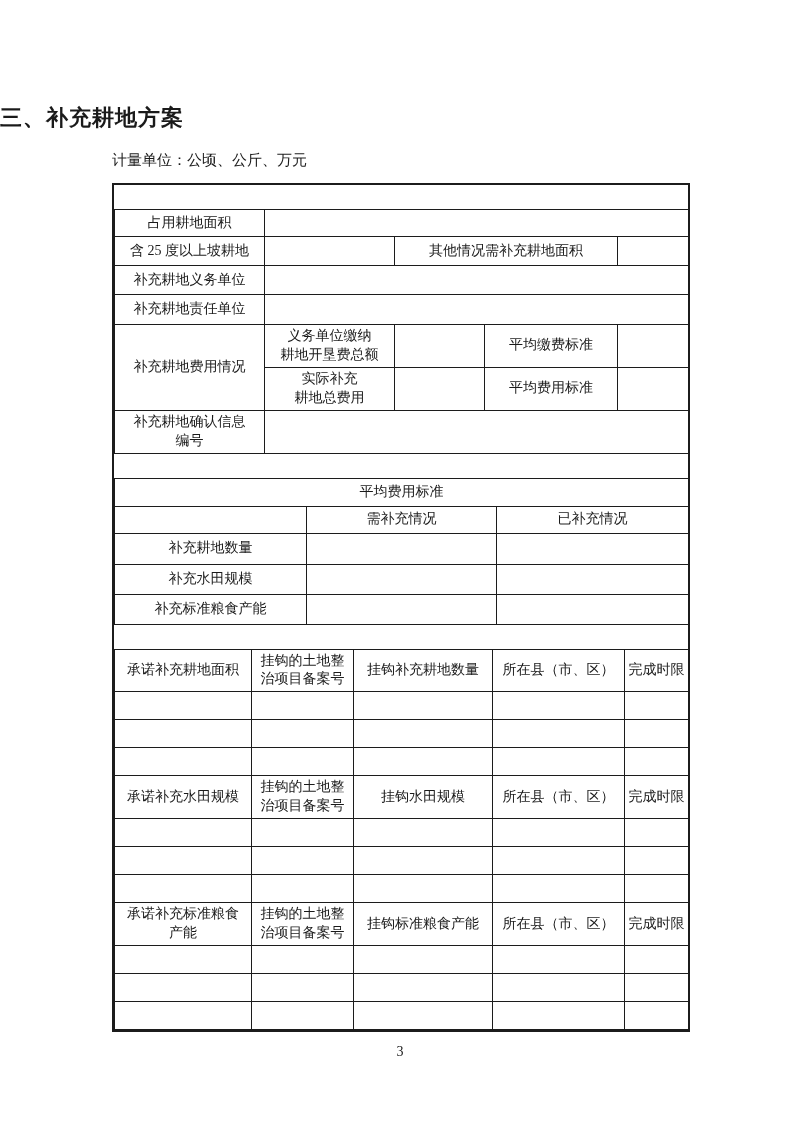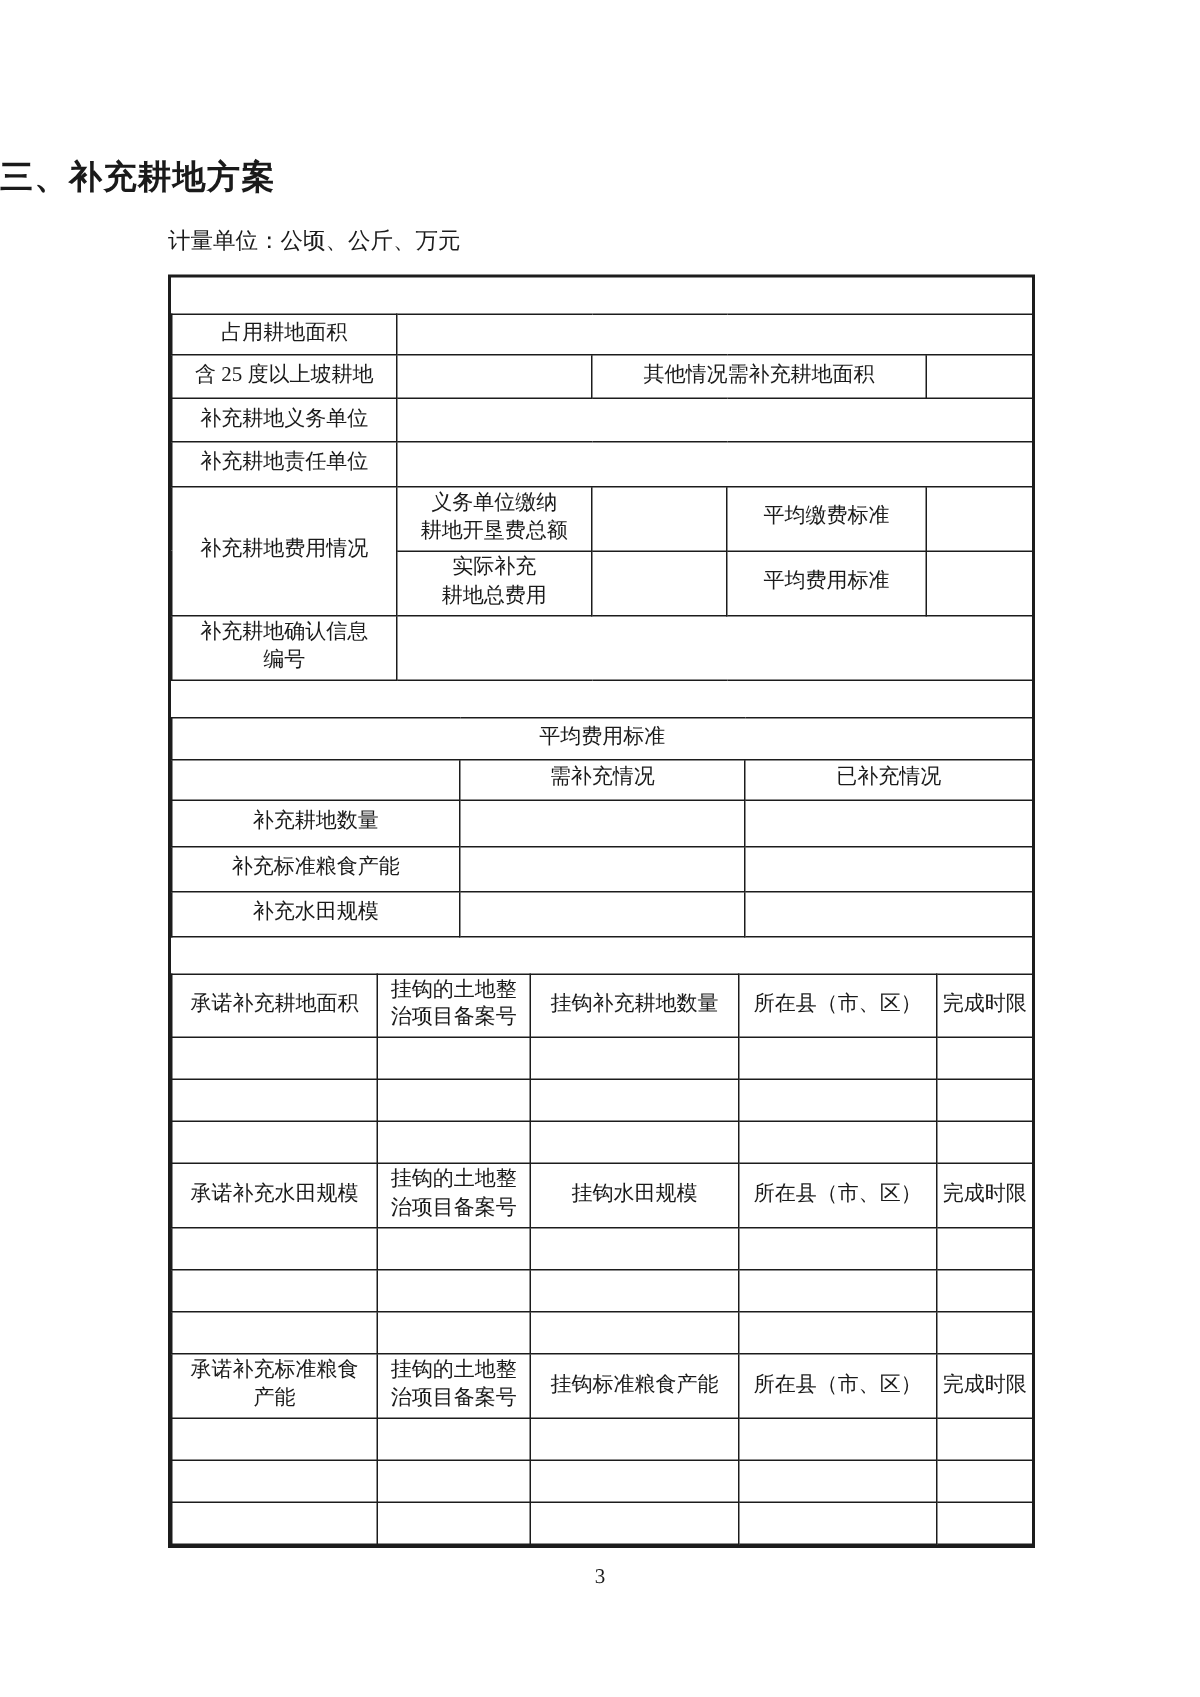--- a/index.html
+++ b/index.html
@@ -109,26 +109,26 @@
       <td></td>
       <td>需补充情况</td>
       <td>已补充情况</td>
     </tr>
     <tr class="h31">
       <td>补充耕地数量</td>
       <td></td>
       <td></td>
     </tr>
     <tr class="h30">
+      <td>补充水田规模</td>
+      <td></td>
+      <td></td>
+    </tr>
+    <tr class="h30">
       <td>补充标准粮食产能</td>
-      <td></td>
-      <td></td>
-    </tr>
-    <tr class="h30">
-      <td>补充水田规模</td>
       <td></td>
       <td></td>
     </tr>
   </tbody>
     </table>
 
   <table>
     <colgroup>
         <col style="width:137px">
         <col style="width:102px">

